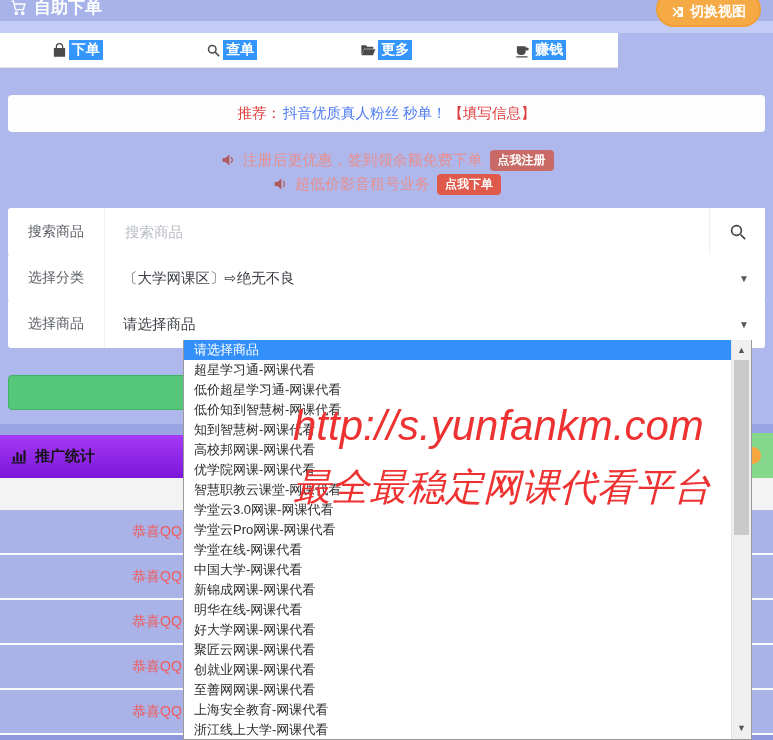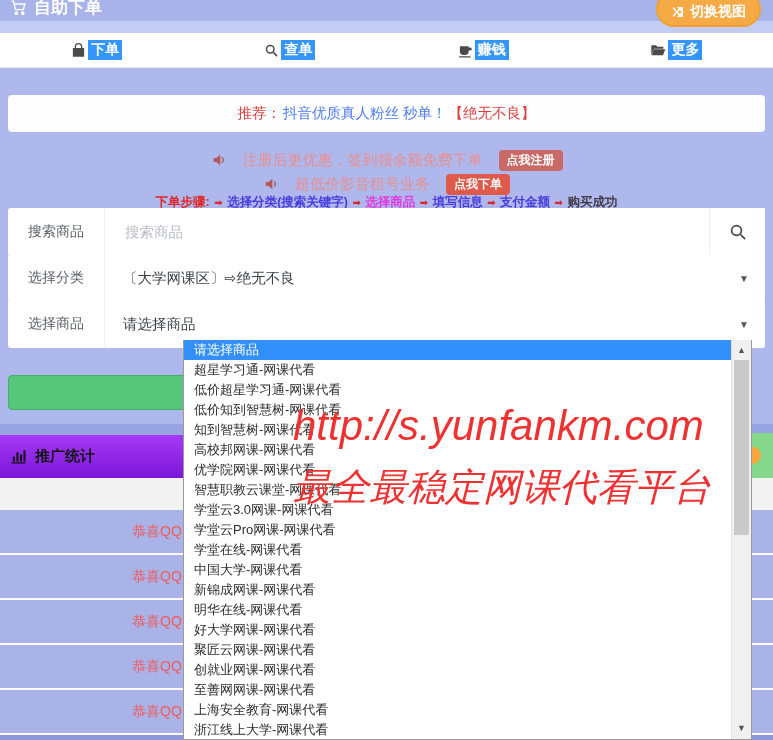--- a/index.html
+++ b/index.html
@@ -10,32 +10,32 @@
   }
   
   .header{position:absolute;left:0;top:0;width:773px;height:33px;
     background:linear-gradient(180deg,#a7b3e9 0,#a7b3e9 21px,#c3ccf4 21px,#c3ccf4 33px);padding-left:12px;}
   .header-title{position:absolute;left:10px;top:-4px;color:#fff;font-size:17px;font-weight:bold;
     display:flex;align-items:center;gap:7px;white-space:nowrap;}
   .toggle-btn{position:absolute;right:12px;top:-9px;height:36px;padding:6px 13px 0 13px;
     background:#f5aa45;border:2px solid #f0a136;border-radius:18px;color:#fff;
     font-size:14px;font-weight:bold;display:flex;align-items:center;gap:5px;box-sizing:border-box;z-index:30;}
   
-  .nav{position:absolute;left:0;top:33px;width:773px;height:34px;background:#fff;
+  .nav{position:absolute;left:0;top:33px;width:618px;height:34px;background:#fff;
     border-bottom:1px solid #e5e5e5;display:flex;}
   .nav-item{flex:1;display:flex;align-items:center;justify-content:center;gap:2px;cursor:pointer;}
   .nav-label{background:#3496fd;color:#fff;font-size:14px;font-weight:bold;padding:1px 3px;}
   
   .banner{position:absolute;left:8px;top:95px;width:757px;height:37px;background:#fdfdfe;
     border-radius:4px;display:flex;align-items:center;justify-content:center;gap:2px;font-size:14.5px;}
   .banner .red{color:#e03e3e;}
   .banner .blue{color:#4d7bf3;}
   
   .notice{position:absolute;left:0;width:773px;height:24px;display:flex;align-items:center;
-    justify-content:center;gap:16px;font-size:15px;color:#e88f8f;}
+    justify-content:center;gap:7px;font-size:15px;color:#e88f8f;}
   .notice-1{top:148px;}
   .notice-2{top:172px;}
   .notice-btn{background:#c96a66;color:#fff;font-size:12px;font-weight:bold;
     padding:2px 8px;border-radius:4px;border:none;cursor:pointer;}
   .notice-btn.order{background:#e05a4c;}
   
   .steps{position:absolute;left:0;top:194px;width:773px;text-align:center;
     font-size:12.5px;font-weight:bold;white-space:nowrap;}
   .steps .lbl{color:#e02525;}
   .steps .arrow{color:#e02525;font-size:10px;margin:0 1px;}
@@ -135,40 +135,40 @@
       <span class="icon">
         <svg width="15" height="15" viewBox="0 0 24 24" fill="none" stroke="#4a4a4a" stroke-width="2.4">
           <circle cx="10" cy="10" r="6"></circle>
             <path d="M15 15l6 6"></path>
         </svg>
       </span>
       <span class="nav-label">查单</span>
     </div>
     <div class="nav-item">
       <span class="icon">
+        <svg width="16" height="16" viewBox="0 0 24 24" fill="#4a4a4a">
+          <path d="M2 5h7l2 2h9v3H6l-4 10V5zm4 6h17l-3.5 9H2.5L6 11z"></path>
+        </svg>
+      </span>
+      <span class="nav-label">更多</span>
+    </div>
+    <div class="nav-item">
+      <span class="icon">
         <svg width="15" height="15" viewBox="0 0 24 24" fill="#4a4a4a">
           <path d="M3 5h14v8a6 6 0 0 1-6 6H9a6 6 0 0 1-6-6V5zm14 2h2.5a2.5 2.5 0 0 1 0 5H17V7zM2 21h18v2H2z"></path>
         </svg>
       </span>
       <span class="nav-label">赚钱</span>
-    </div>
-    <div class="nav-item">
-      <span class="icon">
-        <svg width="16" height="16" viewBox="0 0 24 24" fill="#4a4a4a">
-          <path d="M2 5h7l2 2h9v3H6l-4 10V5zm4 6h17l-3.5 9H2.5L6 11z"></path>
-        </svg>
-      </span>
-      <span class="nav-label">更多</span>
     </div>
   </div>
 
   <div class="banner">
     <span class="red">推荐：</span>
     <span class="blue">抖音优质真人粉丝 秒单！</span>
-    <span class="red">【绝无不良】</span>
+    <span class="red">【填写信息】</span>
   </div>
 
   <div class="notice notice-1">
     <span class="icon">
       <svg width="16" height="16" viewBox="0 0 24 24" fill="#b05b5b">
         <path d="M4 9v6h4l6 5V4L8 9H4z"></path>
         <path d="M16.5 8a5 5 0 0 1 0 8" stroke="#b05b5b" stroke-width="2" fill="none"></path>
       </svg>
     </span>
     <span>注册后更优惠，签到领余额免费下单</span>
@@ -178,33 +178,20 @@
     <span class="icon">
       <svg width="16" height="16" viewBox="0 0 24 24" fill="#b05b5b">
         <path d="M4 9v6h4l6 5V4L8 9H4z"></path>
         <path d="M16.5 8a5 5 0 0 1 0 8" stroke="#b05b5b" stroke-width="2" fill="none"></path>
       </svg>
     </span>
     <span>超低价影音租号业务</span>
     <button class="notice-btn order">点我下单</button>
   </div>
 
-  <div class="steps">
-    <span class="lbl">下单步骤:</span>
-    <span class="arrow">➡</span>
-    <span class="seg-indigo">选择分类(搜索关键字)</span>
-    <span class="arrow">➡</span>
-    <span class="seg-magenta">选择商品</span>
-    <span class="arrow">➡</span>
-    <span class="seg-indigo">填写信息</span>
-    <span class="arrow">➡</span>
-    <span class="seg-indigo">支付金额</span>
-    <span class="arrow">➡</span>
-    <span class="seg-dark">购买成功</span>
-  </div>
 
   <div class="form-row row-search">
     <div class="row-label">搜索商品</div>
     <div class="row-field">
       <input type="text" placeholder="搜索商品" style="">
     </div>
     <button class="search-btn">
       <span class="icon">
         <svg width="18" height="18" viewBox="0 0 24 24" fill="none" stroke="#444444" stroke-width="2.2">
           <circle cx="10" cy="10" r="6.5"></circle>

